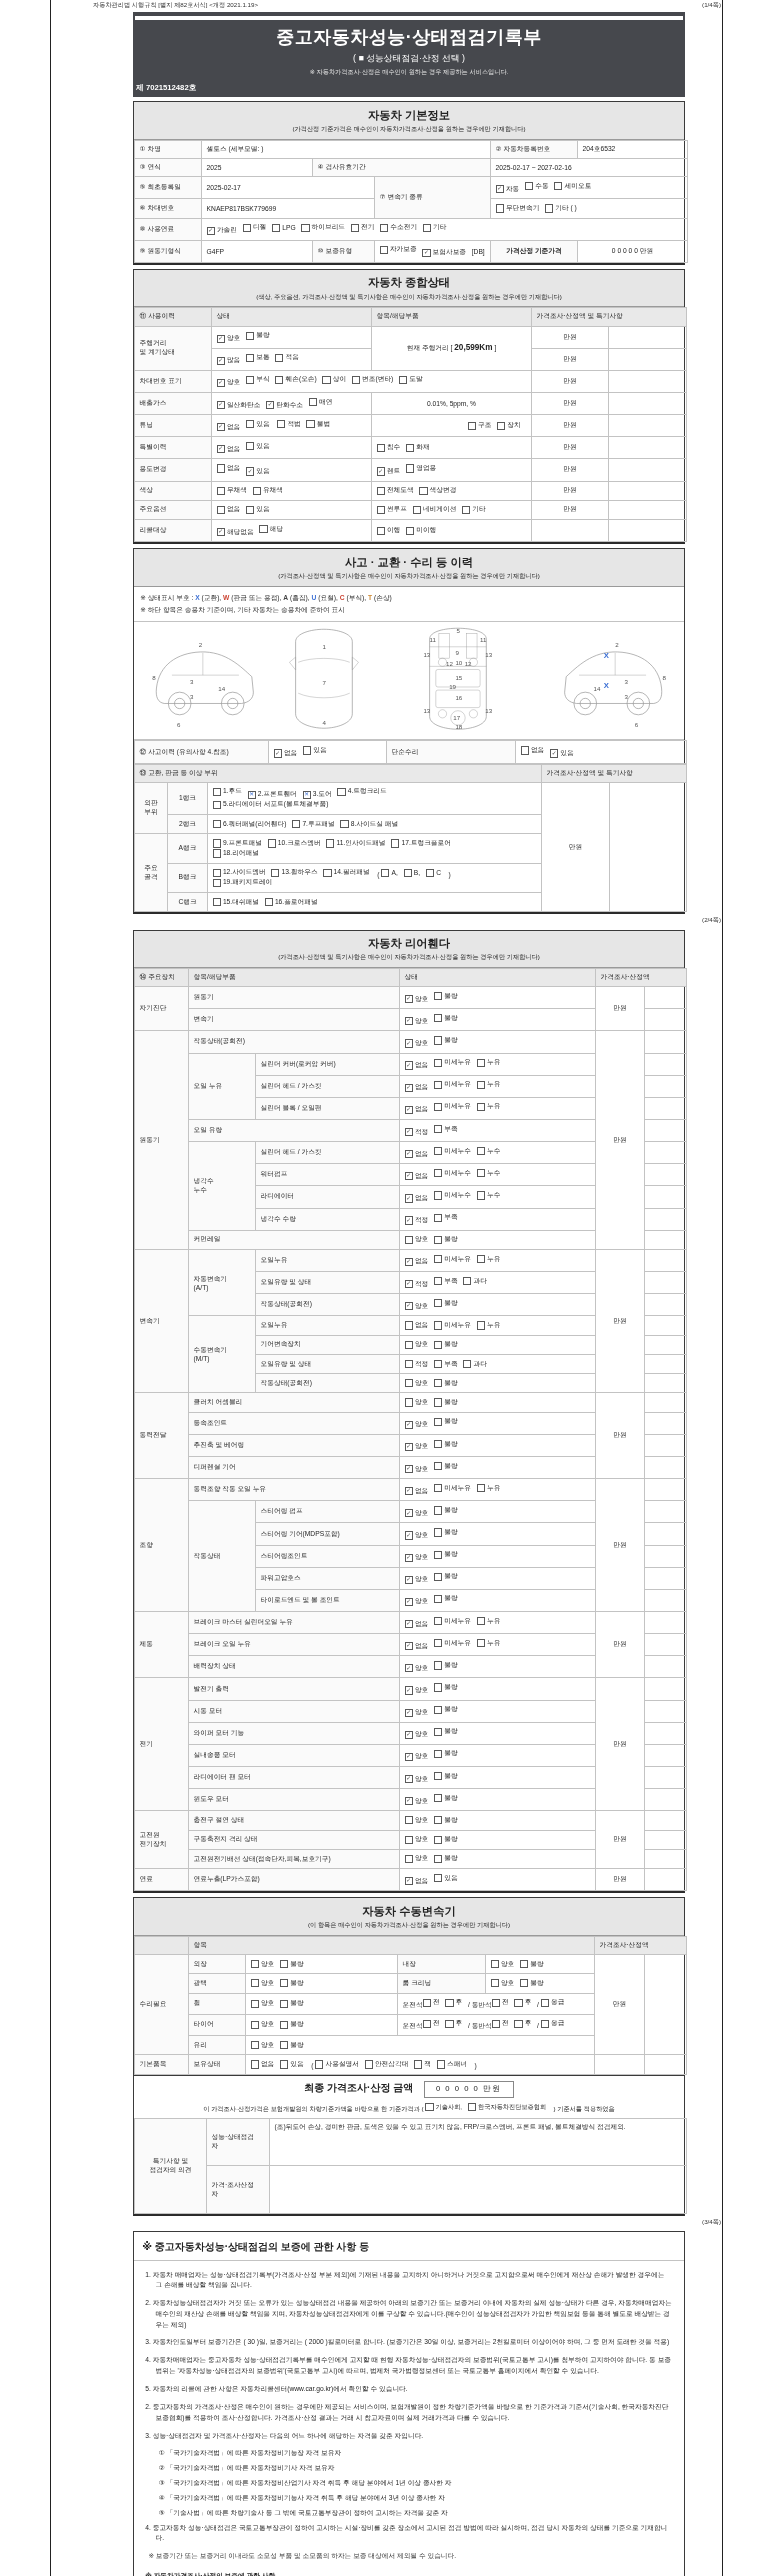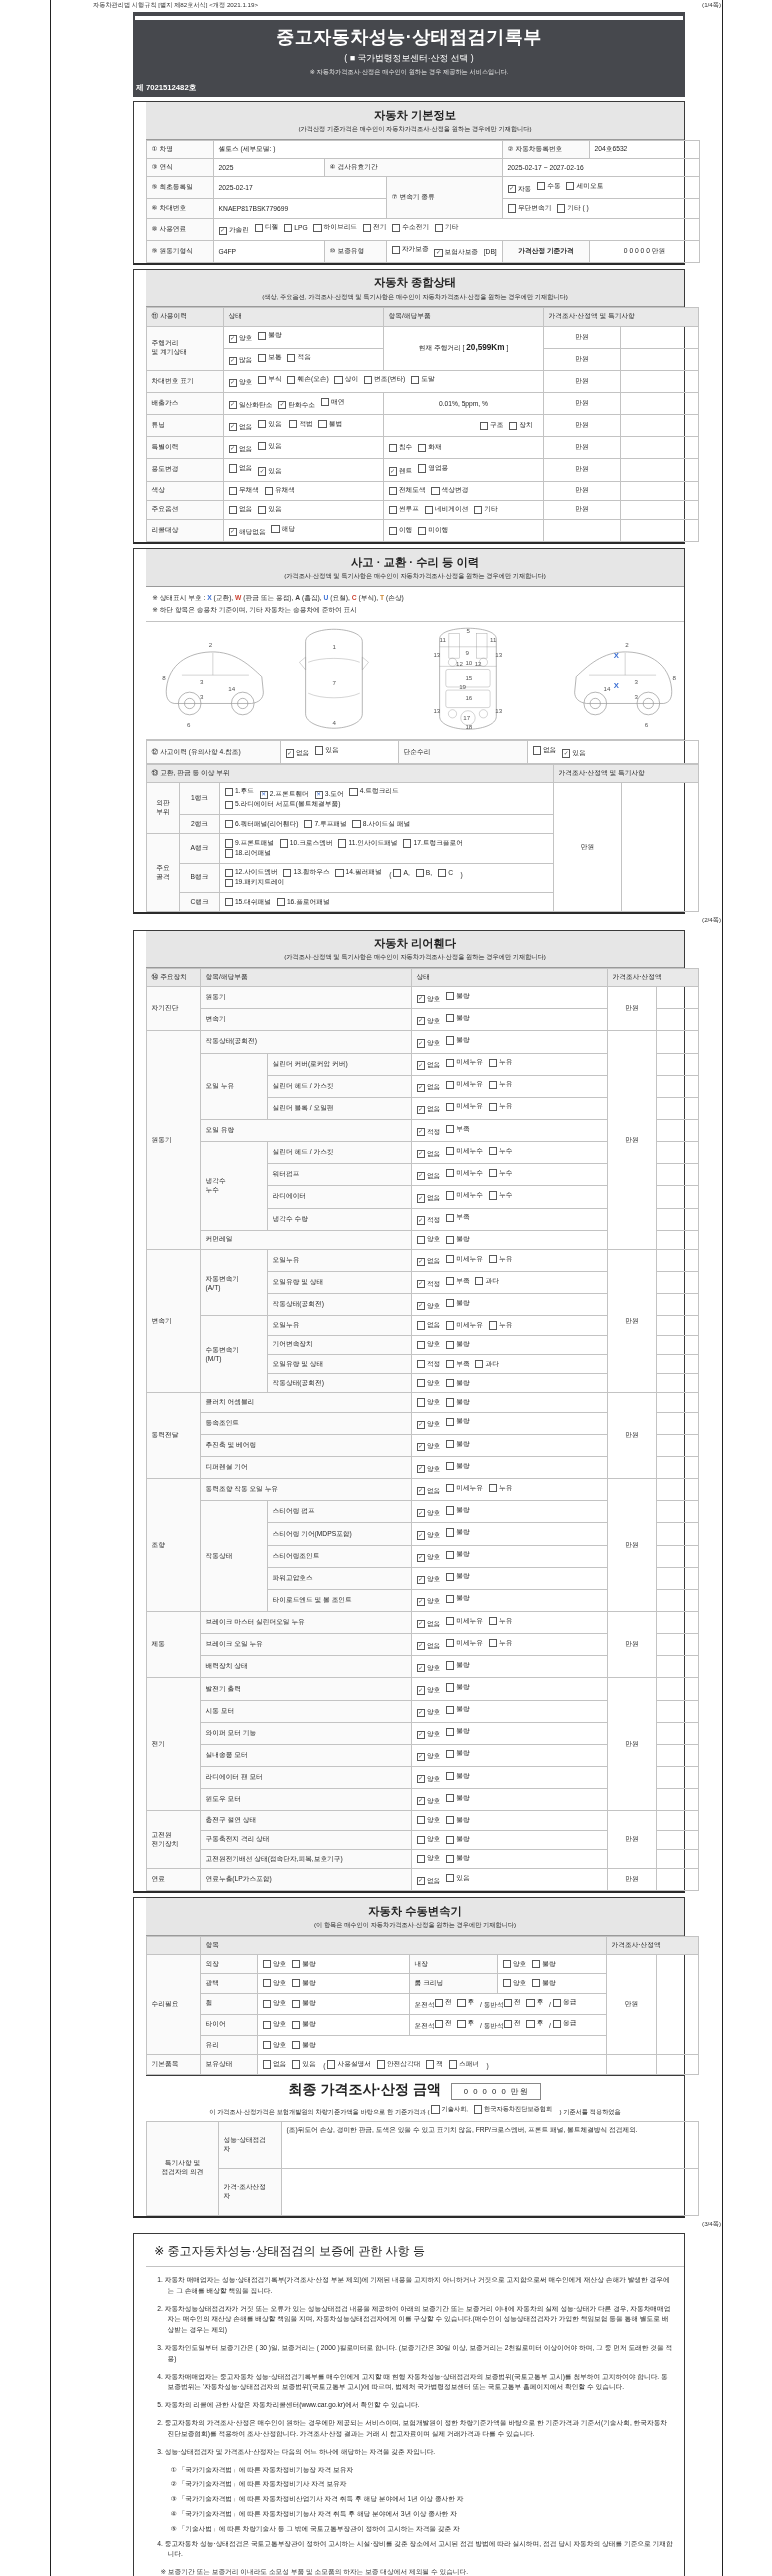--- a/index.html
+++ b/index.html
@@ -10,21 +10,21 @@
   .metaline{display:flex;justify-content:space-between;font-size:6.2px;color:#333;padding:1px 52px 1px 93px;}
   .content{margin-left:133px;width:552px;}
   
   .doc-header{background:#46484d;color:#fff;text-align:center;padding:3.1px 0 0;margin-top:1px;}
   .doc-header .strip{height:3.6px;background:#fff;margin:1px 2.1px 5.2px;}
   .doc-title{font-size:18px;font-weight:bold;letter-spacing:0.5px;}
   .doc-subtitle{font-size:8.8px;margin-top:4.1px;}
   .doc-note{font-size:6.2px;margin-top:3.1px;color:#e8e8e8;}
   .doc-no{text-align:left;font-size:7.7px;font-weight:bold;padding:6.2px 3.1px 4.1px;}
   
-  .sec{border:1px solid #3a3a3a;border-bottom:2.1px solid #2b2b2b;margin:4.1px 0 2.1px;background:#fff;padding-left:12px;}
+  .sec{border:1px solid #3a3a3a;border-bottom:2.1px solid #2b2b2b;margin:4.1px 0 2.1px;background:#fff;}
   .sec-head{background:#e6e6e6;text-align:center;padding:5.2px 2.1px 4.6px;border-bottom:0.5px solid #9a9a9a;}
   .sec-title{font-size:11.3px;font-weight:bold;}
   .sec-sub{font-size:6.2px;margin-top:2.6px;color:#222;}
   .pagelabel{text-align:right;font-size:6.2px;color:#333;margin:1px -36px 4.1px 0;}
   
   table.grid{border-collapse:collapse;width:100%;font-size:6.7px;table-layout:fixed;}
   .grid td{border:0.5px solid #c3c3c3;padding:4.1px 4.6px;vertical-align:middle;white-space:pre-line;word-break:keep-all;}
   .grid td.lbl{background:#fafafa;}
   .grid td.hd{background:#e9e9e9;}
   .grid td.ctr{text-align:center;}
@@ -38,26 +38,26 @@
   .bx{width:6.2px;height:6.2px;border:1px solid #5a5a5a;background:#fff;display:inline-flex;align-items:center;justify-content:center;margin-right:2.1px;font-size:5.7px;line-height:1;flex:0 0 auto;}
   .bx.c::before{content:"✓";color:#1c1c1c;font-weight:bold;}
   .bx.x::before{content:"✕";color:#3b6fd4;font-weight:bold;}
   .codeltr{font-weight:bold;}
   .mileage{font-size:8.2px;font-weight:bold;}
   
   .acc-notes{font-size:6.7px;padding:5.2px 6.2px;border-bottom:0.5px solid #c3c3c3;line-height:1.8;}
   .diagram-wrap{padding:4.1px 5.2px 5.2px;border-bottom:0.5px solid #c3c3c3;text-align:center;}
   
   .final-row{border-top:1px solid #3a3a3a;padding:5.2px 4.1px 4.1px;text-align:center;}
-  .final-label{font-size:14px;font-weight:bold;margin-right:8.2px;}
+  .final-label{font-size:10px;font-weight:bold;margin-right:8.2px;}
   .final-amount{display:inline-block;border:0.5px solid #888;padding:2.6px 11.3px;font-size:7.7px;letter-spacing:1.5px;background:#fff;}
   .final-note{font-size:6.2px;margin-top:4.1px;}
   
   .notice-body{padding:2.1px 0 7.2px;min-height:536px;}
-  .notice-strip{border-bottom:0.5px solid #c3c3c3;padding:6.2px 8.2px;font-size:12px;font-weight:normal;}
+  .notice-strip{border-bottom:0.5px solid #c3c3c3;padding:6.2px 8.2px;font-size:10px;font-weight:bold;}
   .notice-items{padding:8.2px 11.3px 3.1px;font-size:6.7px;line-height:1.6;}
   .notice-items .num{margin:0 0 7.2px;padding-left:10.3px;text-indent:-10.3px;}
   .notice-items .sub{margin:0 0 4.1px 13.4px;}
   .notice-items .star{margin:1px 0 7.2px 3.1px;color:#333;}
   .notice-items .b2{font-weight:bold;margin:9.3px 0 6.2px;}
   svg text{font-family:"Liberation Sans","DejaVu Sans",sans-serif;}
 </style>
 </head>
 <body>
 
@@ -68,21 +68,21 @@
   <div class="metaline">
     <span>자동차관리법 시행규칙 [별지 제82호서식] &lt;개정 2021.1.19&gt;</span>
     <span>(1/4쪽)</span>
   </div>
 
   <div class="content">
 
     <div class="doc-header">
       <div class="strip"></div>
       <div class="doc-title">중고자동차성능·상태점검기록부</div>
-      <div class="doc-subtitle">( ■ 국가법령정보센터·산정 선택 )</div>
+      <div class="doc-subtitle">( ■ 성능상태점검·산정 선택 )</div>
       <div class="doc-note">※ 자동차가격조사·산정은 매수인이 원하는 경우 제공하는 서비스입니다.</div>
       <div class="doc-no">제 7021512482호</div>
     </div>
 
     <div class="sec">
       <div class="sec-head">
         <div class="sec-title">자동차 기본정보</div>
         <div class="sec-sub">(가격산정 기준가격은 매수인이 자동차가격조사·산정을 원하는 경우에만 기재합니다)</div>
       </div>
       <table class="grid">

